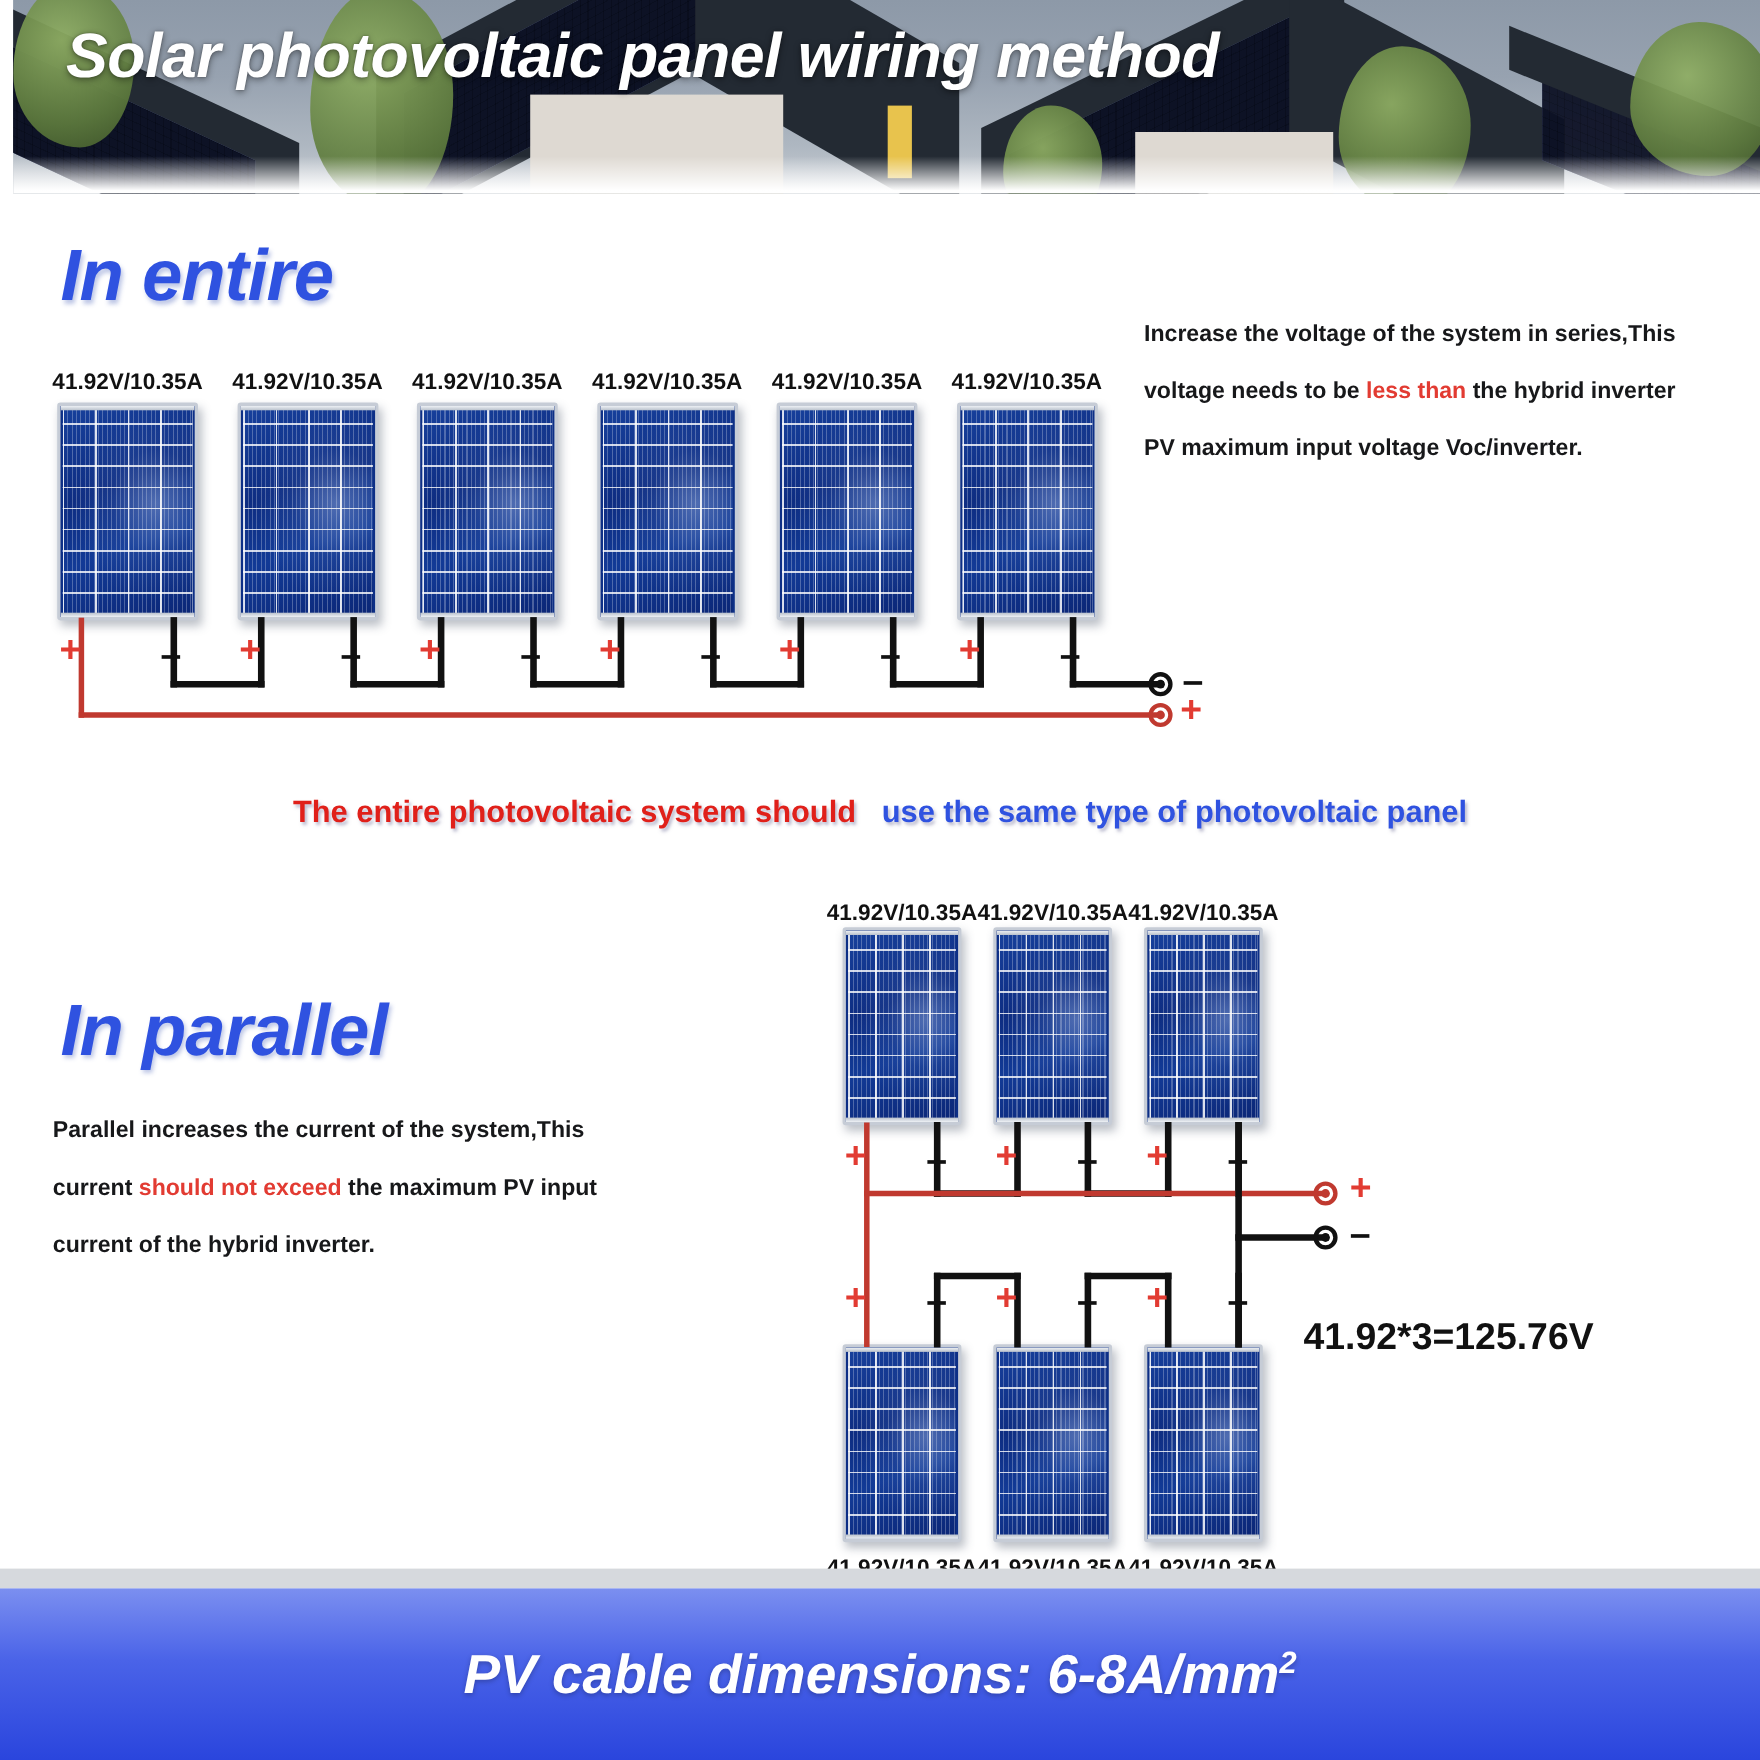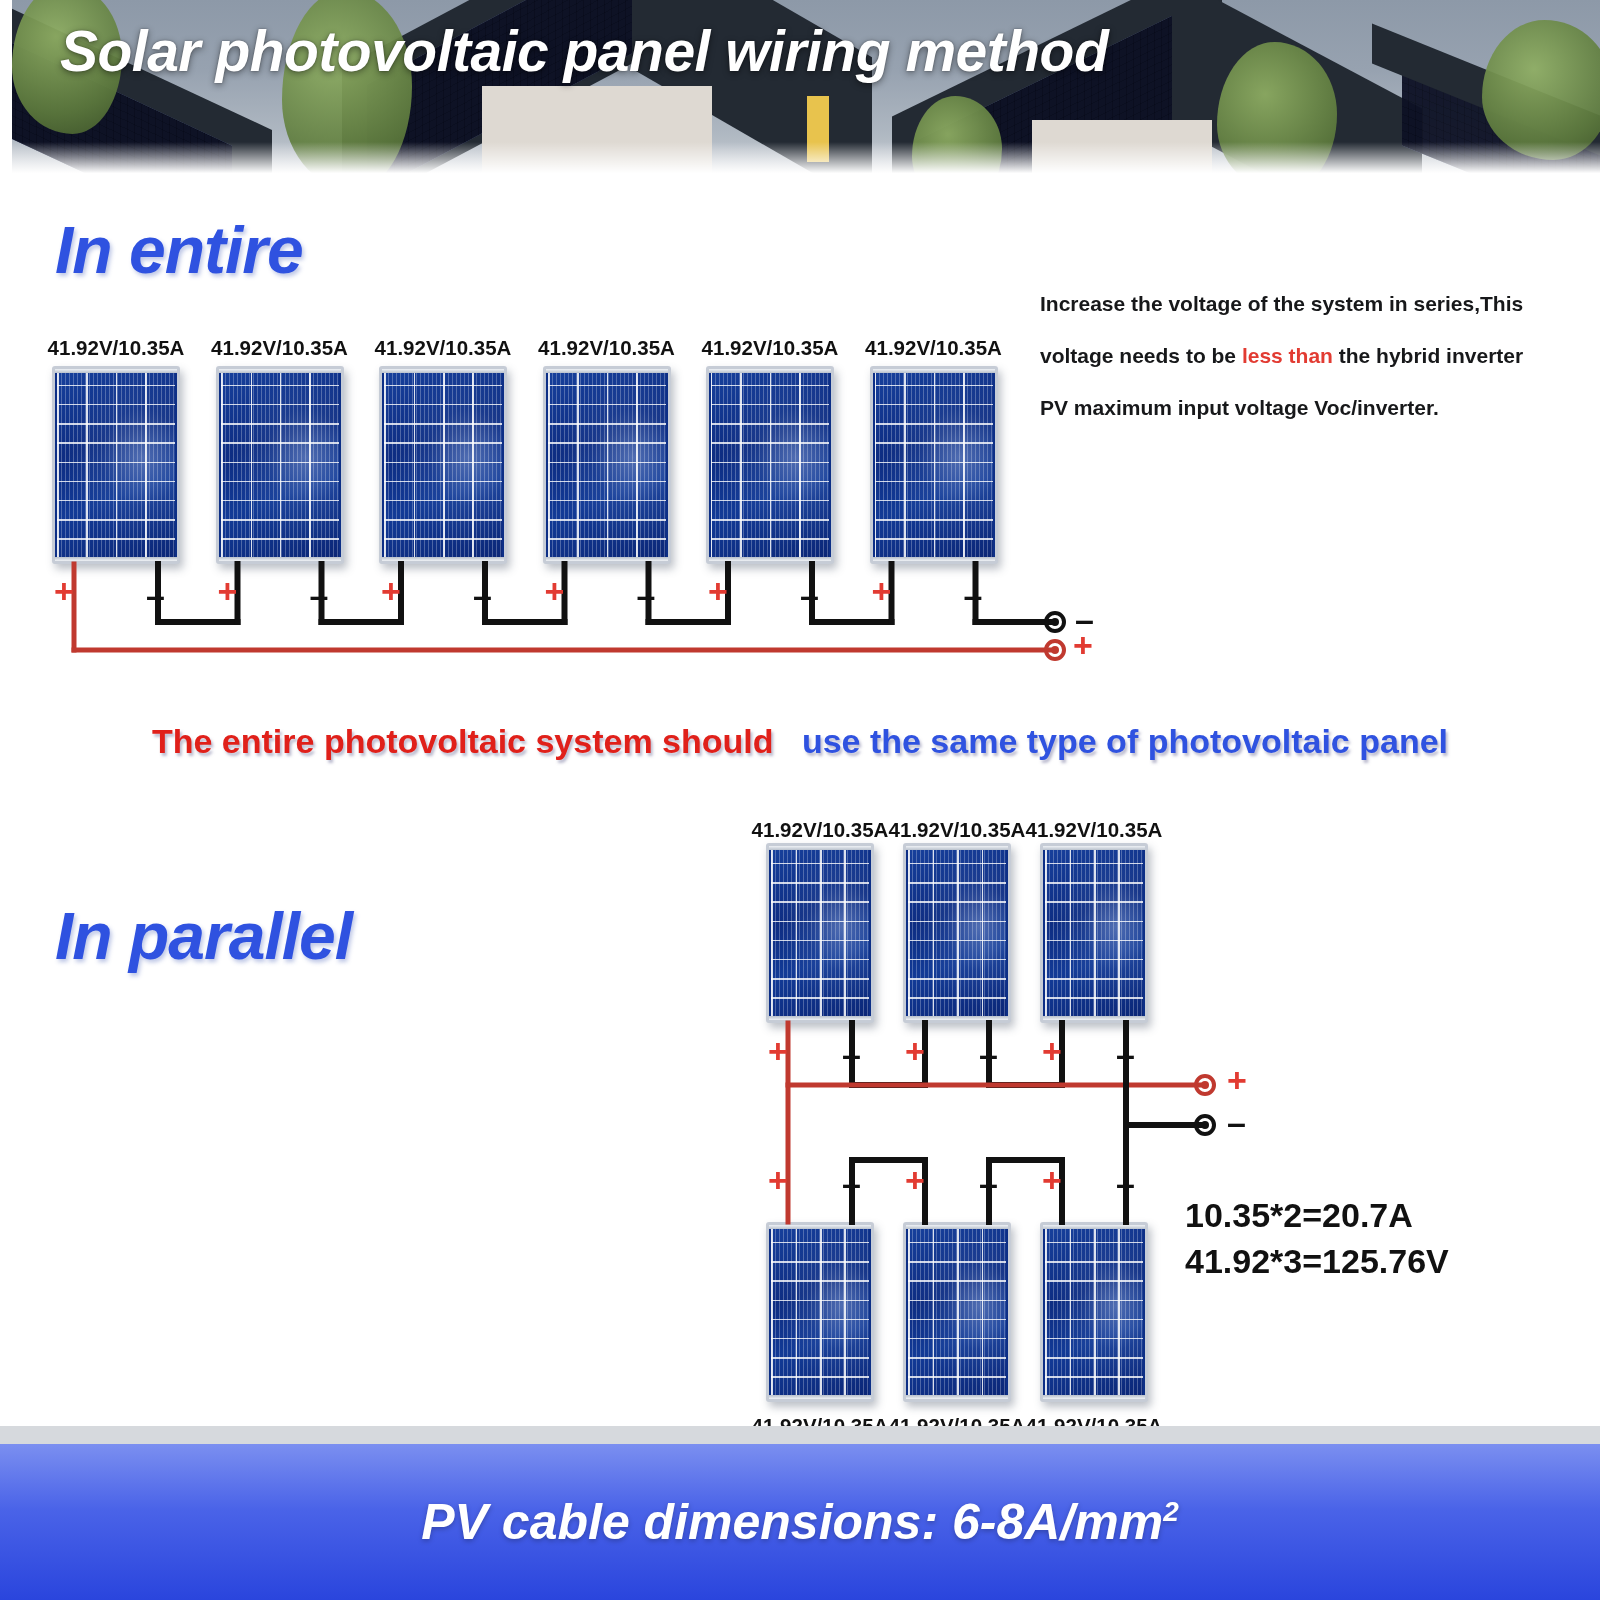--- a/index.html
+++ b/index.html
@@ -65,21 +65,21 @@
   .calc{
     position:absolute;font-size:34px;font-weight:700;color:#111;
     line-height:46px;white-space:nowrap;
   }
   #series-calc{left:1185px;top:580px;}
   #parallel-calc{left:1185px;top:1192px;}
 
   
   .mid-banner{
     position:absolute;left:0;top:722px;width:1600px;
-    text-align:center;font-size:34px;font-weight:700;white-space:nowrap;
+    text-align:center;font-size:28px;font-weight:700;white-space:nowrap;
   }
   .mid-banner .r{color:#e0201a;text-shadow:2px 3px 3px rgba(120,120,160,.5);}
   .mid-banner .b{color:#2f52e0;text-shadow:2px 3px 3px rgba(120,120,160,.5);}
 
   
   .bot-strip{position:absolute;left:0;top:1426px;width:1600px;height:18px;background:#d6d9dd;}
   .bot-banner{
     position:absolute;left:0;top:1444px;width:1600px;height:156px;
     background:linear-gradient(180deg,#7b8ff0 0%,#4a63e8 42%,#2a45dd 100%);
     display:flex;align-items:center;justify-content:center;
@@ -248,23 +248,25 @@
     </div>
 
   <div class="mid-banner">
     <span class="r">The entire photovoltaic system should</span>
     <span>&nbsp;</span>
     <span class="b">use the same type of photovoltaic panel</span>
   </div>
 
   <div class="sec-title" id="parallel-title">In parallel</div>
 
+  <div class="para" id="parallel-para">
+    <span>Parallel increases the current of the system,This current </span><span class="hl">should not exceed</span><span> the maximum PV input current of the hybrid inverter.</span>
+  </div>
 
   <div class="calc" id="parallel-calc">
-    <div>10.35*2=20.7A</div>
     <div>41.92*3=125.76V</div>
   </div>
 
   <div id="parallel-panels">
       <div class="panel" style="left: 766px; top: 843px; width: 108px; height: 180px;">
         <div class="cells"></div>
         <div class="toprail"></div>
         <div class="botrail"></div>
       </div>
       <div class="spec" style="top: 818px; left: 820px; transform: translateX(-50%);">41.92V/10.35A</div>

